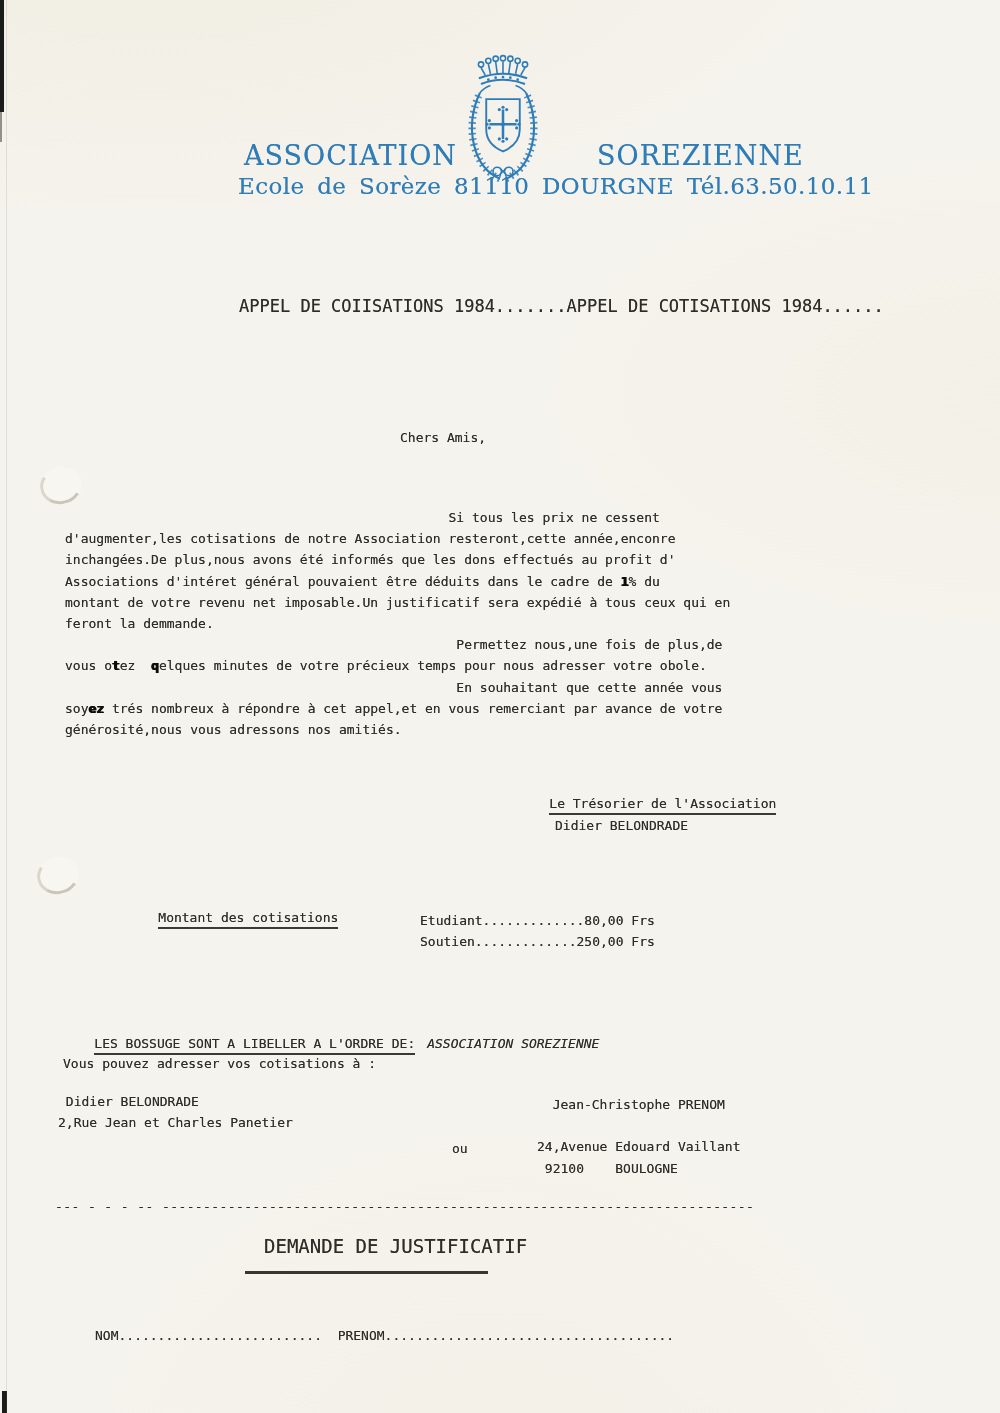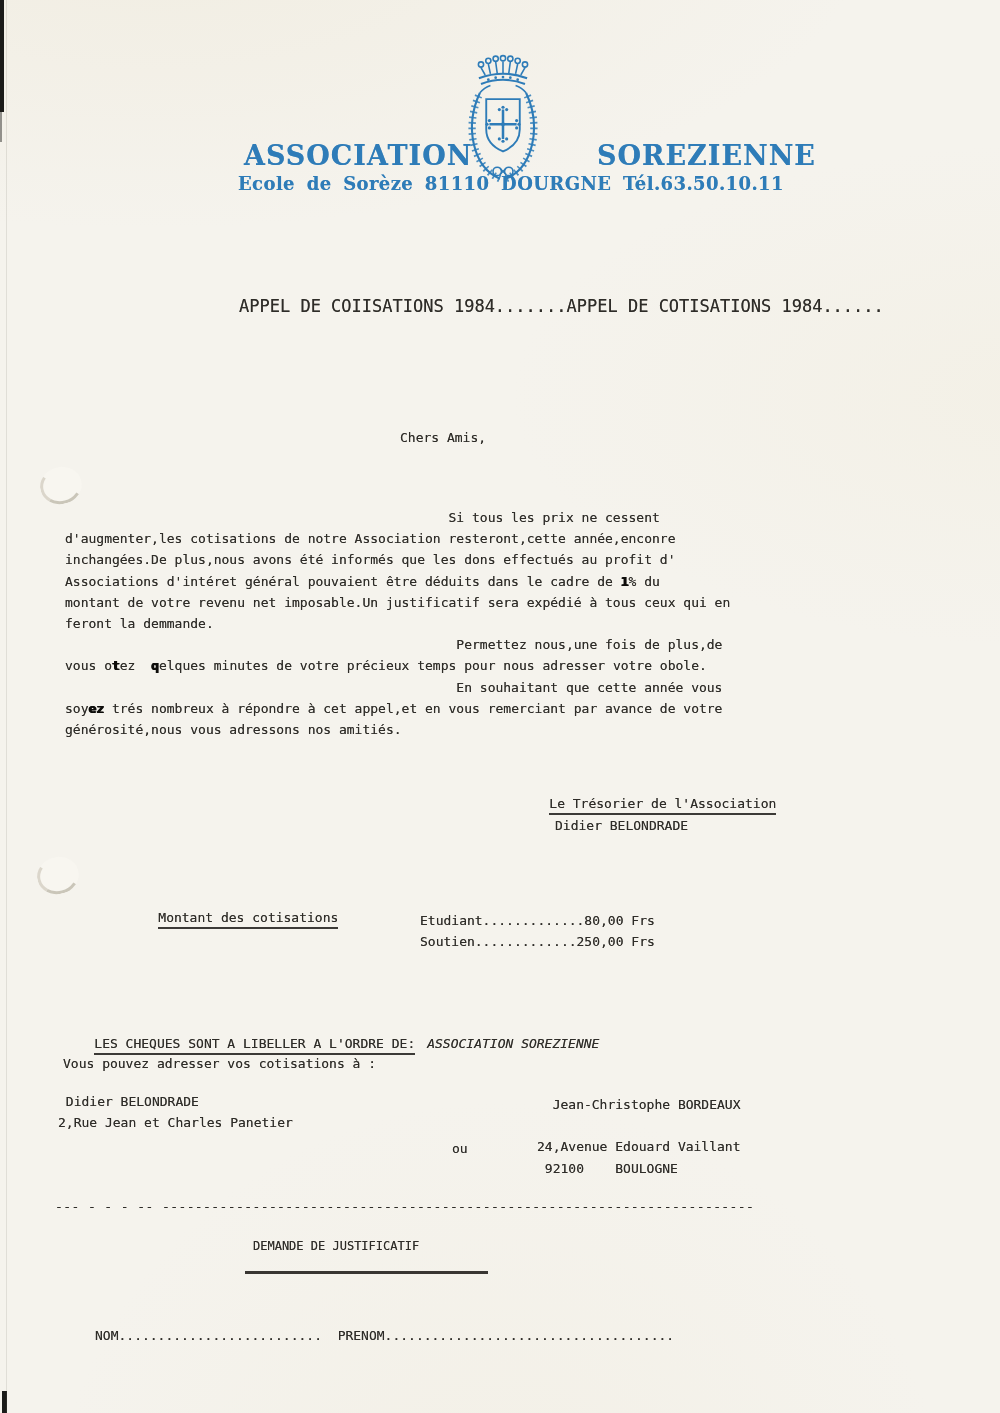--- a/index.html
+++ b/index.html
@@ -8,23 +8,23 @@
     background:
       radial-gradient(1200px 500px at 15% -5%, rgba(232,224,200,0.30), transparent 60%),
       radial-gradient(900px 420px at 105% 28%, rgba(238,232,210,0.25), transparent 60%),
       radial-gradient(700px 700px at 50% 110%, rgba(235,228,206,0.22), transparent 65%),
       #f5f3ed;
     font-family:"DejaVu Sans Mono", monospace;
     color:#2e2c28;
   }
   .mono{position:absolute;white-space:pre;font-size:13px;line-height:21.2px;
         text-shadow:0 0 0.5px rgba(46,44,40,0.65);}
-  .serif{position:absolute;font-family:"DejaVu Serif", serif;color:#2e7cb8;white-space:pre;font-weight:bold;}
+  .serif{position:absolute;font-family:"DejaVu Serif", serif;color:#2e7cb8;white-space:pre;}
   .org-name{font-size:27px;letter-spacing:1px;text-shadow:0 0 0.6px rgba(46,124,184,0.6);}
-  .addr-line{font-size:18px;letter-spacing:0.4px;word-spacing:5px;
+  .addr-line{font-size:23px;letter-spacing:0.4px;word-spacing:5px;
              text-shadow:0 0 0.6px rgba(46,124,184,0.6);}
   .u{border-bottom:2px solid rgba(40,38,34,0.9);padding-bottom:2px;}
   .bold-overstrike{font-weight:bold;color:#0e0d0b;
                    text-shadow:0.7px 0 0 #0e0d0b, -0.4px 0 0 #0e0d0b;}
   .payee{margin-left:12px;font-style:italic;}
   .punch{position:absolute;width:36px;height:31px;border-radius:50%;
          border:3px solid transparent;
          border-bottom-color:rgba(158,150,132,0.50);
          border-left-color:rgba(170,162,144,0.38);
          transform:rotate(-14deg);
@@ -113,27 +113,27 @@
     <span class="u">Le Trésorier de l'Association</span>
   </div>
   <div class="mono" style="left:555px;top:815px;">Didier BELONDRADE</div>
 
   <div class="mono" style="left:127px;top:886px;">
     <span class="u">Montant des cotisations</span>
   </div>
   <div class="mono" style="left:420px;top:910px;" id="dues-list"><div>Etudiant.............80,00 Frs</div><div>Soutien.............250,00 Frs</div></div>
 
   <div class="mono" style="left:63px;top:1012px;">
-    <span class="u">LES CHEQUES SONT A LIBELLER A L'ORDRE DE:</span><span class="payee">ASSOCIATION SOREZIENNE</span>
+    <span class="u">LES BOSSUGE SONT A LIBELLER A L'ORDRE DE:</span><span class="payee">ASSOCIATION SOREZIENNE</span>
   </div>
 
   <div class="mono" style="left:63px;top:1053px;text-align:right;">Vous pouvez adresser vos cotisations à :</div>
 
   <div class="mono" style="left:58px;top:1091px;" id="addr-left"><div> Didier BELONDRADE</div><div>2,Rue Jean et Charles Panetier</div></div>
   <div class="mono" style="left:452px;top:1138px;">ou</div>
-  <div class="mono" style="left:537px;top:1094px;" id="addr-right"><div>  Jean-Christophe BORDEAUX</div><div> </div><div>24,Avenue Edouard Vaillant</div><div> 92100    BOULOGNE</div></div>
+  <div class="mono" style="left:537px;top:1094px;" id="addr-right"><div>  Jean-Christophe PRENOM</div><div> </div><div>24,Avenue Edouard Vaillant</div><div> 92100    BOULOGNE</div></div>
 
   <div class="mono" style="left:55px;top:1196px;letter-spacing:0.4px;">--- - - - -- ------------------------------------------------------------------------</div>
-  <div class="mono" style="left:253px;top:1236px;font-size:12px;">DEMANDE DE JUSTIFICATIF</div>
+  <div class="mono" style="left:264px;top:1236px;font-size:19px;">DEMANDE DE JUSTIFICATIF</div>
   <div class="rule" style="left:245px;top:1271px;width:243px;height:3px;"></div>
   <div class="mono" style="left:95px;top:1325px;">NOM..........................  PRENOM.....................................</div>
 
 </div>
 
 </body></html>

